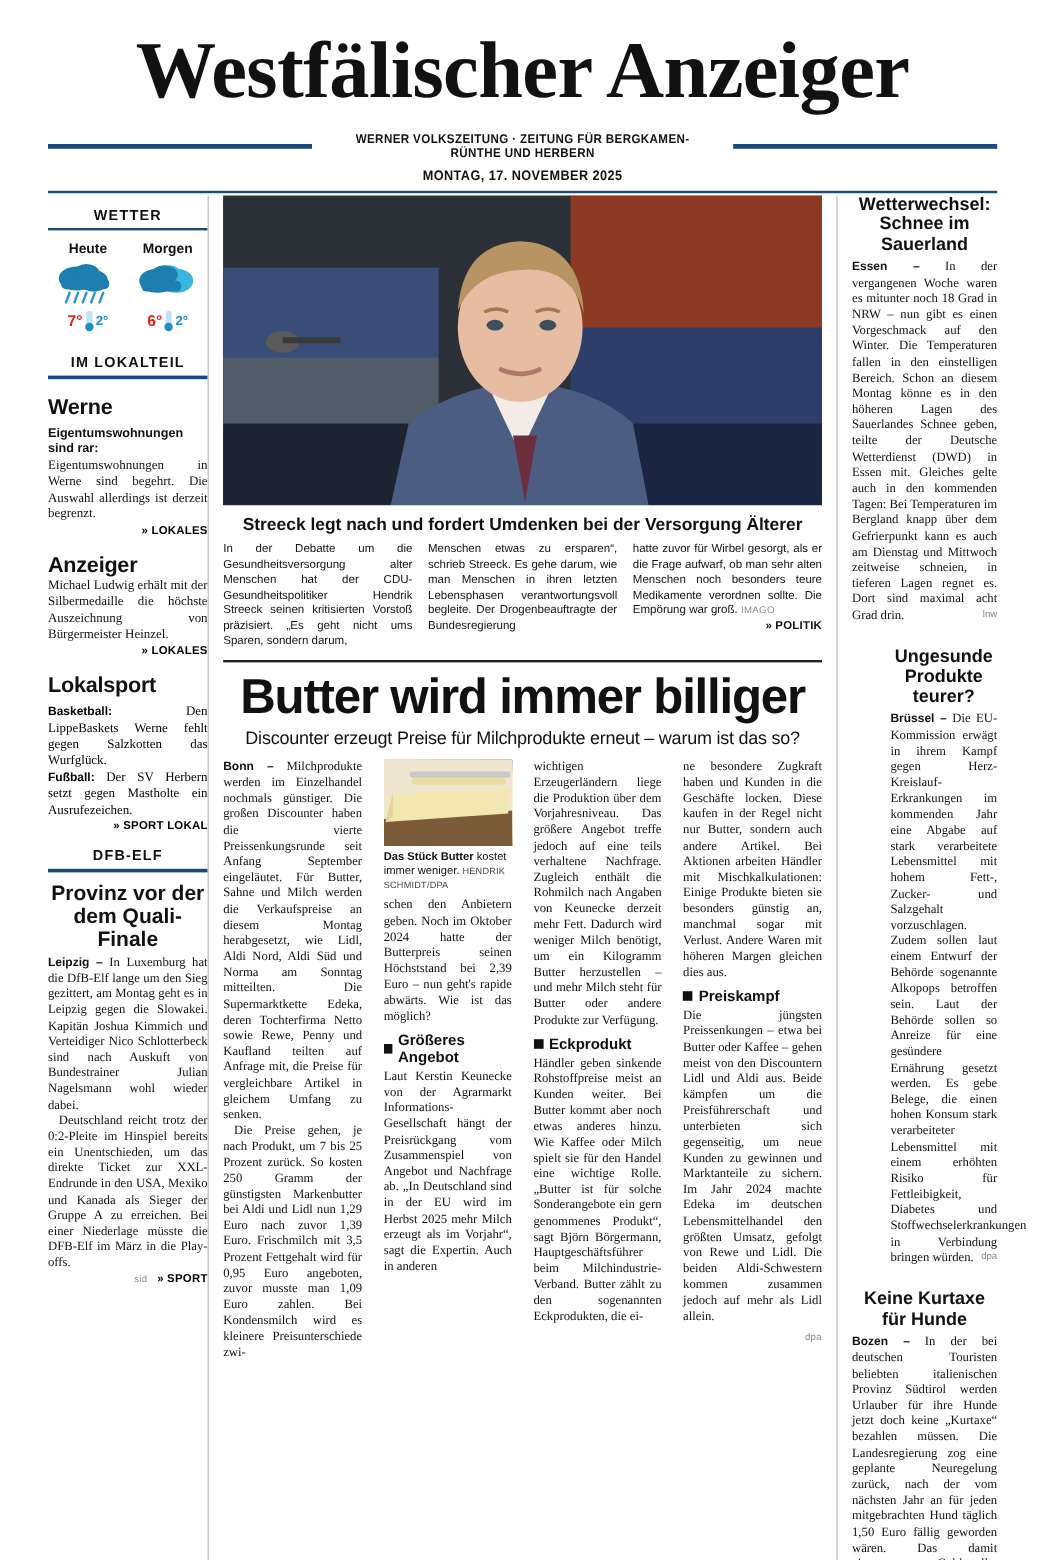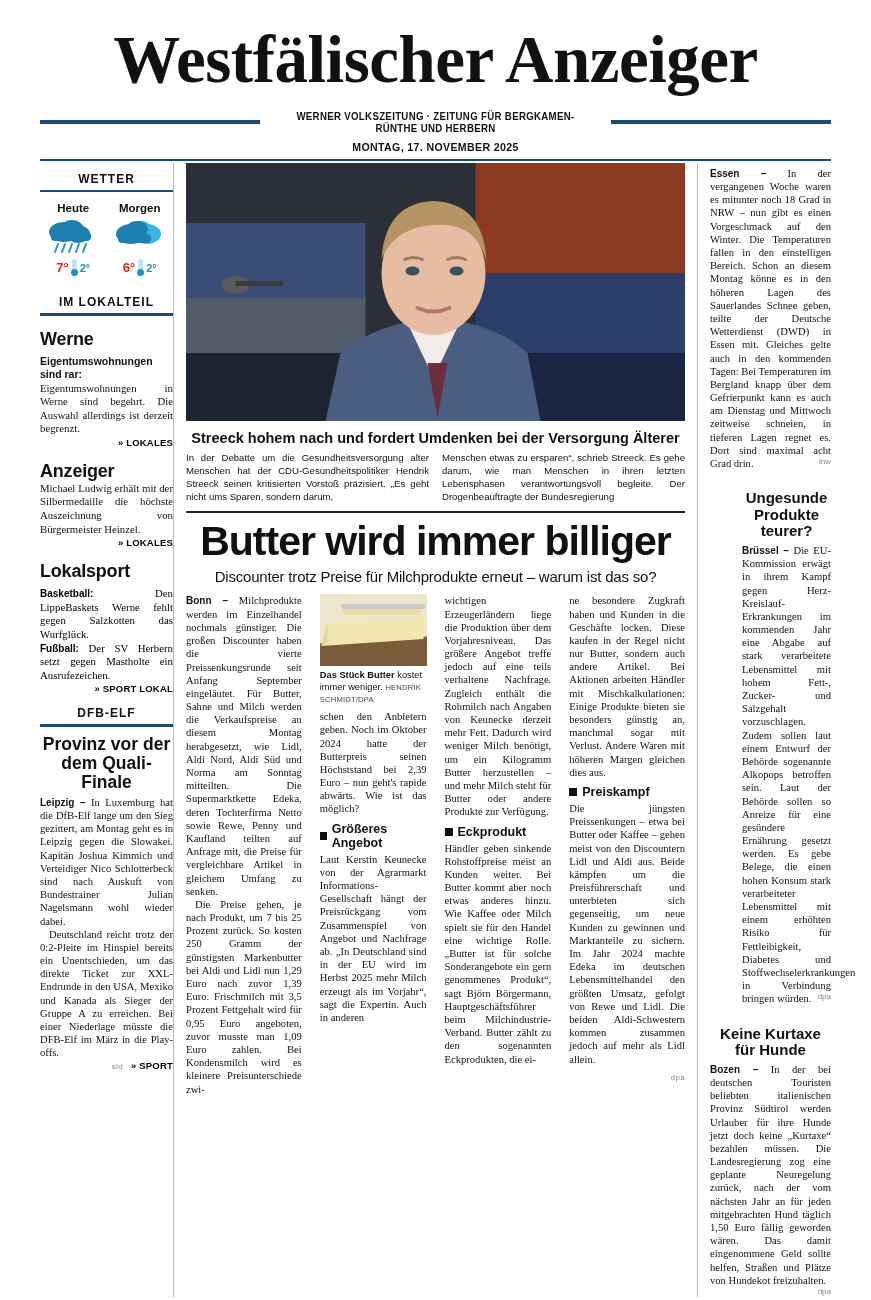--- a/index.html
+++ b/index.html
@@ -274,31 +274,36 @@
           <ellipse cx="258" cy="110" rx="52" ry="62" fill="#e6bda2"></ellipse>
           <path d="M206 96 Q210 40 258 38 Q308 40 311 98 Q300 58 258 62 Q220 64 206 96Z" fill="#b79463"></path>
           <ellipse cx="237" cy="108" rx="7" ry="4.5" fill="#3c4f5e"></ellipse>
           <ellipse cx="281" cy="108" rx="7" ry="4.5" fill="#3c4f5e"></ellipse>
           <path d="M228 97 q10 -5 20 0" stroke="#9b7b55" stroke-width="3" fill="none"></path>
           <path d="M271 97 q10 -5 20 0" stroke="#9b7b55" stroke-width="3" fill="none"></path>
           <path d="M242 145 q16 7 32 0" stroke="#b4776e" stroke-width="4" fill="none" stroke-linecap="round"></path>
         </svg>
       </div>
 
-      <div class="photo-cap-head">Streeck hohem nach und fordert Umdenken bei der Versorgung Älterer</div>
+      <div class="photo-cap-head">Streeck legt nach und fordert Umdenken bei der Versorgung Älterer</div>
 
       <div class="three-col">
         <div class="teaser">In der Debatte um die Gesundheitsversorgung alter Menschen hat der CDU-Gesundheitspolitiker Hendrik Streeck seinen kritisierten Vorstoß präzisiert. „Es geht nicht ums Sparen, sondern darum,</div>
         <div class="teaser">Menschen etwas zu ersparen“, schrieb Streeck. Es gehe darum, wie man Menschen in ihren letzten Lebensphasen verantwortungsvoll begleite. Der Drogenbeauftragte der Bundesregierung</div>
+        <div class="teaser">
+          <span>hatte zuvor für Wirbel gesorgt, als er die Frage aufwarf, ob man sehr alten Menschen noch besonders teure Medikamente verordnen sollte. Die Empörung war groß.</span>
+          <span class="credit">IMAGO</span>
+          <span class="ref" style="float:right;">» POLITIK</span>
+        </div>
       </div>
 
       <div class="hr-dark"></div>
 
       <div class="big-head">Butter wird immer billiger</div>
-      <div class="big-sub">Discounter trotz Preise für Milchprodukte erneut – warum ist das so?</div>
+      <div class="big-sub">Discounter erzeugt Preise für Milchprodukte erneut – warum ist das so?</div>
 
       <div class="story4">
 
         <div class="c pad">
           <div class="art">
             <p class="first"><span class="dl">Bonn –</span>
               <span>Milchprodukte werden im Einzelhandel nochmals günstiger. Die großen Discounter haben die vierte Preissenkungsrunde seit Anfang September eingeläutet. Für Butter, Sahne und Milch werden die Verkaufspreise an diesem Montag herabgesetzt, wie Lidl, Aldi Nord, Aldi Süd und Norma am Sonntag mitteilten. Die Supermarktkette Edeka, deren Tochterfirma Netto sowie Rewe, Penny und Kaufland teilten auf Anfrage mit, die Preise für vergleichbare Artikel in gleichem Umfang zu senken.</span></p>
             <p>Die Preise gehen, je nach Produkt, um 7 bis 25 Prozent zurück. So kosten 250 Gramm der günstigsten Markenbutter bei Aldi und Lidl nun 1,29 Euro nach zuvor 1,39 Euro. Frischmilch mit 3,5 Prozent Fettgehalt wird für 0,95 Euro angeboten, zuvor musste man 1,09 Euro zahlen. Bei Kondensmilch wird es kleinere Preisunterschiede zwi-</p>
           </div>
         </div>
@@ -358,20 +363,21 @@
         </div>
 
       </div>
     </div>
 
     <div class="vrule"></div>
 
     <div class="colR" style="padding-left:12px;box-sizing:border-box;">
 
       <div>
+        <div class="rhead">Wetterwechsel: Schnee im Sauerland</div>
         <div class="rbody">
           <span class="dl">Essen –</span>
           <span>In der vergangenen Woche waren es mitunter noch 18 Grad in NRW – nun gibt es einen Vorgeschmack auf den Winter. Die Temperaturen fallen in den einstelligen Bereich. Schon an diesem Montag könne es in den höheren Lagen des Sauerlandes Schnee geben, teilte der Deutsche Wetterdienst (DWD) in Essen mit. Gleiches gelte auch in den kommenden Tagen: Bei Temperaturen im Bergland knapp über dem Gefrierpunkt kann es auch am Dienstag und Mittwoch zeitweise schneien, in tieferen Lagen regnet es. Dort sind maximal acht Grad drin.</span>
           <span class="agency">lnw</span>
         </div>
       </div>
 
       <div style="margin-top:20px;clear:both;margin-left:32px;">
         <div class="rhead">Ungesunde Produkte teurer?</div>
         <div class="rbody">

